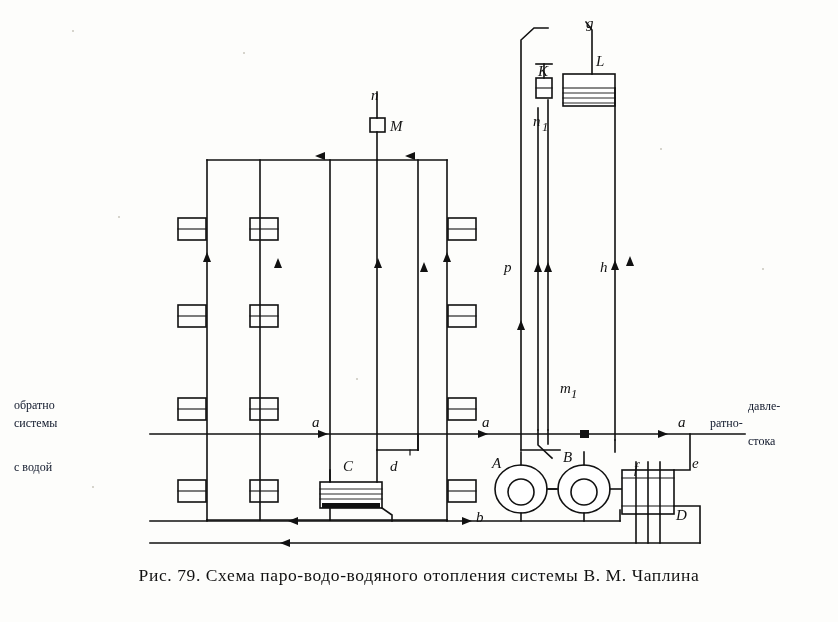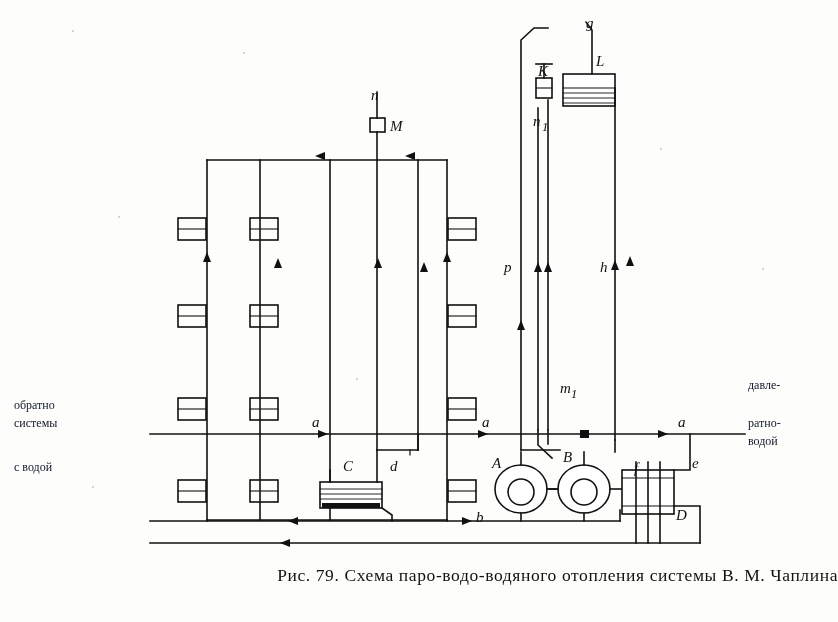--- a/index.html
+++ b/index.html
@@ -22,21 +22,21 @@
     left: 0;
     top: 0;
     width: 838px;
     height: 622px;
   }
   .caption {
     position: absolute;
     left: 0;
     top: 565px;
     width: 838px;
-    text-align: right;
+    text-align: center;
     font-family: "Liberation Serif", serif;
     font-size: 17.5px;
     letter-spacing: 0.6px;
     color: #111;
     white-space: nowrap;
   }
   text {
     font-family: "Liberation Serif", serif;
     fill: #111;
   }
@@ -253,23 +253,23 @@
       <text class="lbl-italic" x="476" y="522">b</text>
       <text class="lbl-italic" x="692" y="468">e</text>
       <text class="lbl-italic" x="634" y="473">f</text>
       <text class="lbl-cap" x="676" y="520">D</text>
     </g>
   </svg>
 
   <div class="ghost-text" style="left:14px; top:398px;">обратно</div>
   <div class="ghost-text" style="left:14px; top:416px;">системы</div>
   <div class="ghost-text" style="left:14px; top:460px;">с водой</div>
-  <div class="ghost-text" style="left:748px; top:378px;">давле-</div>
-  <div class="ghost-text" style="left:748px; top:416px;">ратно-</div>
-  <div class="ghost-text" style="left:748px; top:434px;">водой</div>
+  <div class="ghost-text" style="left:748px; top:399px;">давле-</div>
+  <div class="ghost-text" style="left:710px; top:416px;">ратно-</div>
+  <div class="ghost-text" style="left:748px; top:434px;">стока</div>
 
   <div class="paper-speck" style="left:72px; top:30px;"></div>
   <div class="paper-speck" style="left:243px; top:52px;"></div>
   <div class="paper-speck" style="left:660px; top:148px;"></div>
   <div class="paper-speck" style="left:118px; top:216px;"></div>
   <div class="paper-speck" style="left:762px; top:268px;"></div>
   <div class="paper-speck" style="left:356px; top:378px;"></div>
   <div class="paper-speck" style="left:92px; top:486px;"></div>
 
   <div class="caption">Рис. 79. Схема паро-водо-водяного отопления системы В. М. Чаплина</div>

